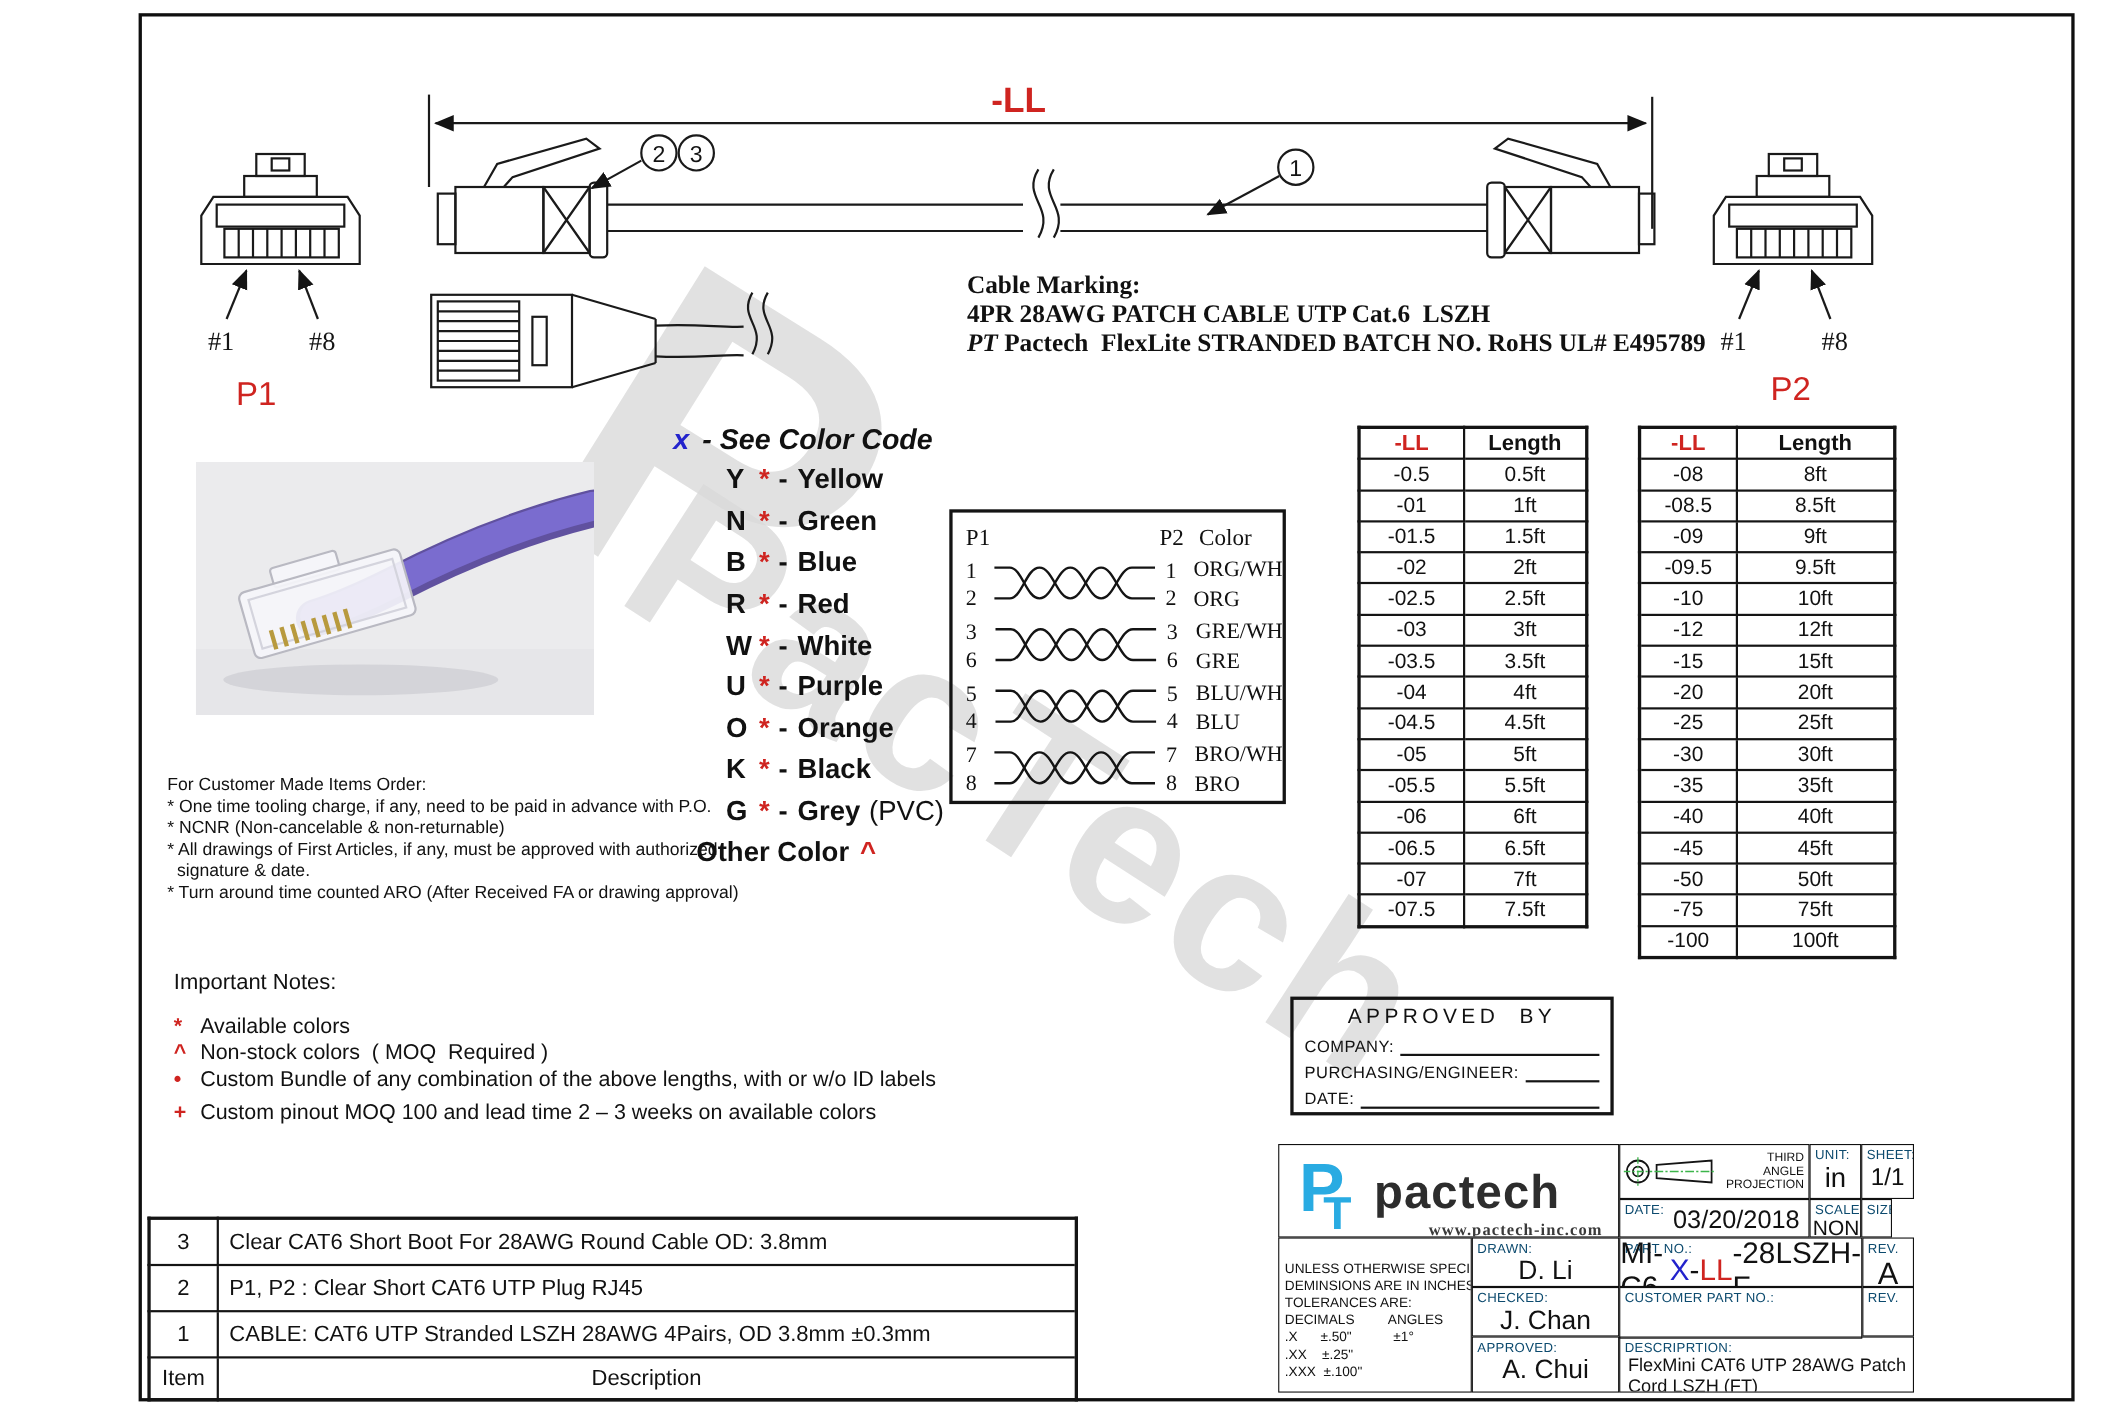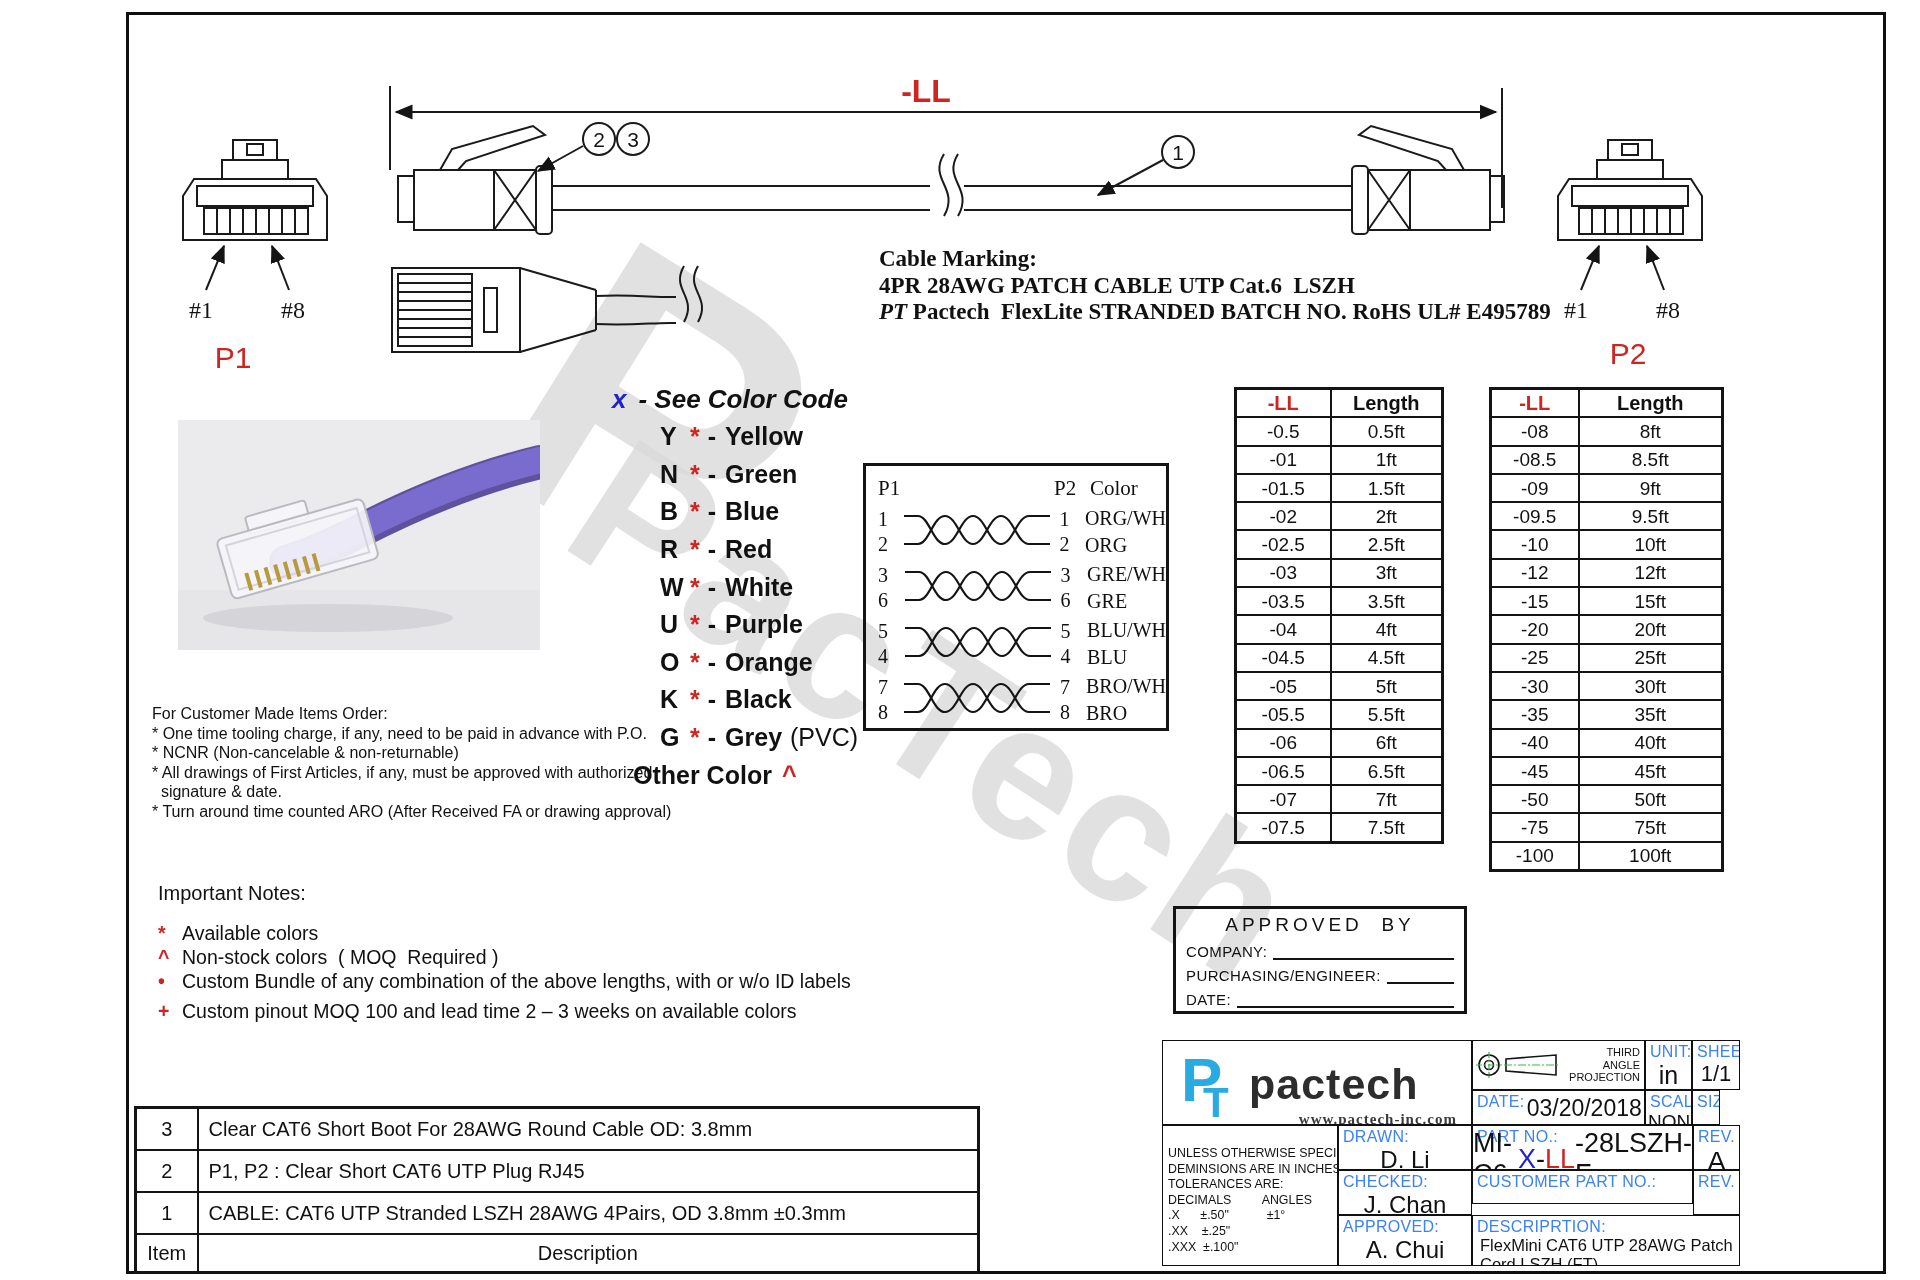--- a/index.html
+++ b/index.html
@@ -69,21 +69,21 @@
   
   table.items{border-collapse:collapse;table-layout:fixed;border:3px solid #141414;left:134px;top:1106px;width:846px}
   .items td{border:2.5px solid #141414;font-size:20px;padding:0;height:40px}
   .items td.c1{text-align:center}
   .items td.c2{padding-left:10px}
   .items tr.foot td{height:36px;text-align:center}
 
   
   .tblock{left:1162px;top:1040px;width:578px;height:226px}
   .tb-cell{position:absolute;border:1.5px solid #101010;box-sizing:border-box;overflow:hidden}
-  .tb-label{font-size:16px;padding:2px 0 0 4px;letter-spacing:.3px;color:#3b82f6}
+  .tb-label{font-size:12px;padding:2px 0 0 4px;letter-spacing:.3px;color:#0c4a6e}
   .tb-val{text-align:center;font-size:24px}
   .spec{font-size:12.4px;line-height:15.6px;padding:20px 0 0 5px}
   .brandrow{display:flex;align-items:center}
   .brand-word{font-size:43px;font-weight:700;color:#2d2d2d;letter-spacing:1px;margin-top:2px}
   .brand-site{font-family:"Liberation Serif",serif;font-weight:700;font-size:15px;color:#3a3a3a;letter-spacing:1px}
   .proj-cell{display:flex;align-items:center}
   .proj-text{font-size:11px;font-weight:400;text-align:right;line-height:12.5px;flex:1;padding-right:4px}
   .partno{display:flex;justify-content:center;align-items:center;font-size:27px;height:26px}
 </style>
 </head>
@@ -701,21 +701,21 @@
           <span class="blue">X</span>
           <span>-</span>
           <span class="red">LL</span>
           <span>-28LSZH-F</span>
       </div>
     </div>
     <div class="tb-cell" style="left:531px;top:85px;width:47px;height:45px">
       <div class="tb-label">REV.</div>
       <div class="tb-val" style="font-size:28px">A</div>
     </div>
-    <div class="tb-cell" style="left:310px;top:130px;width:221px;height:34px">
+    <div class="tb-cell" style="left:310px;top:130px;width:221px;height:47px">
       <div class="tb-label">CUSTOMER PART NO.:</div>
     </div>
     <div class="tb-cell" style="left:531px;top:130px;width:47px;height:45px">
       <div class="tb-label">REV.</div>
     </div>
     <div class="tb-cell" style="left:310px;top:175px;width:268px;height:51px">
       <div class="tb-label">DESCRIPRTION:</div>
       <div style="font-size:16.5px;padding-left:7px">FlexMini CAT6 UTP 28AWG Patch</div>
       <div style="font-size:16.5px;padding-left:7px">Cord LSZH (FT)</div>
     </div>

